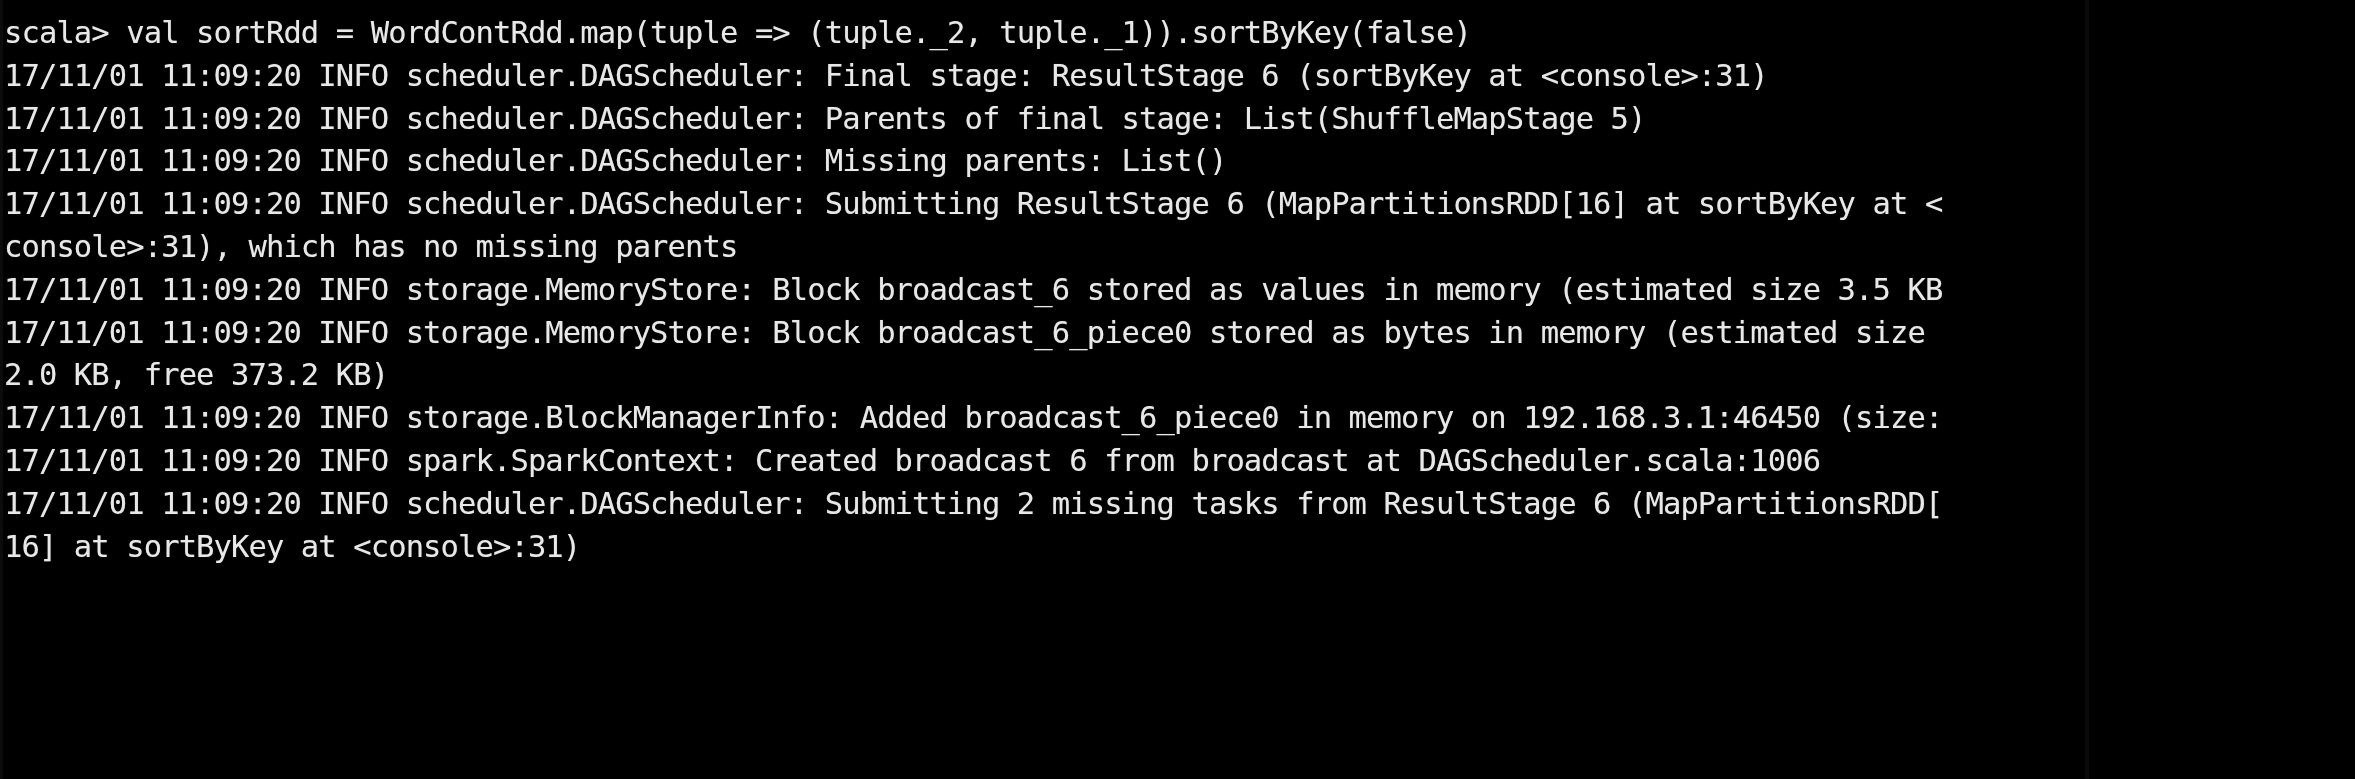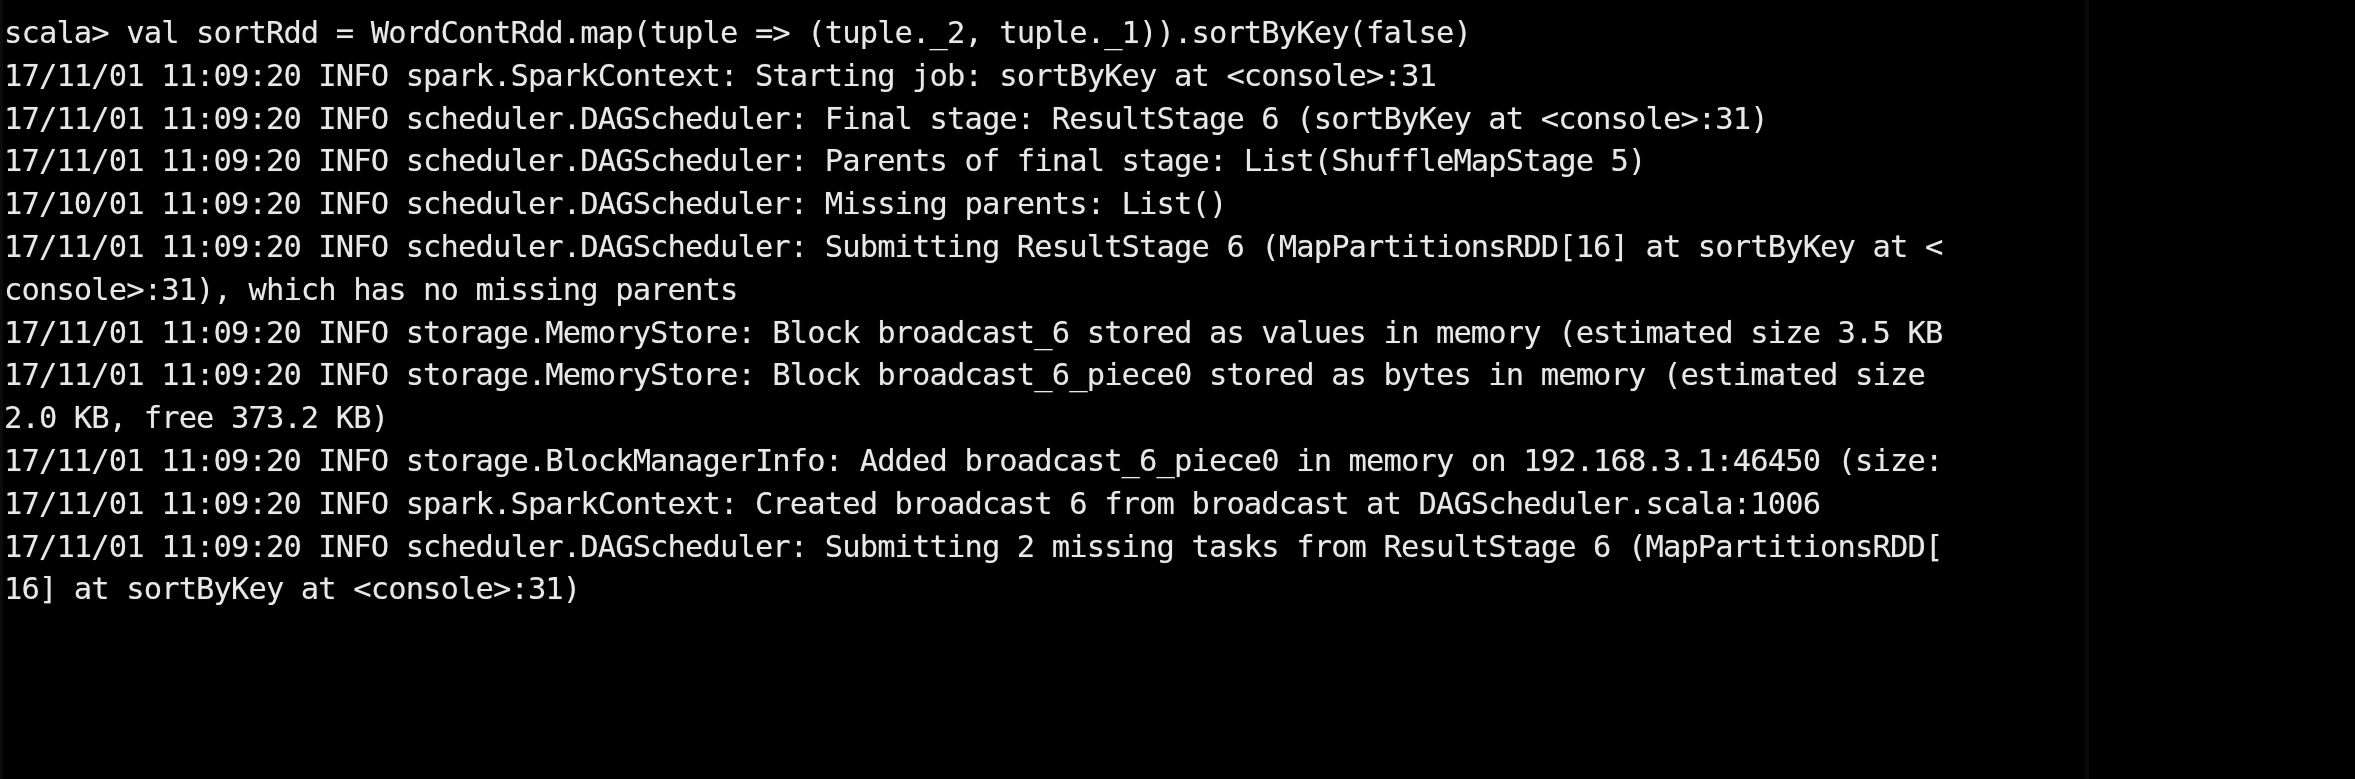--- a/index.html
+++ b/index.html
@@ -63,24 +63,23 @@
 </style>
 </head>
 <body>
 
 <div id="terminal">
   <div class="edge-top"></div>
   <div class="edge-left"></div>
   <div class="edge-right"></div>
   <div id="terminal-body">
       <span class="term-line">scala&gt; val sortRdd = WordContRdd.map(tuple =&gt; (tuple._2, tuple._1)).sortByKey(false)</span>
-      <span class="term-line">17/11/01 11:09:20 INFO spark.SparkContext: Starting job: sortByKey at &lt;console&gt;:31</span>
       <span class="term-line">17/11/01 11:09:20 INFO scheduler.DAGScheduler: Final stage: ResultStage 6 (sortByKey at &lt;console&gt;:31)</span>
       <span class="term-line">17/11/01 11:09:20 INFO scheduler.DAGScheduler: Parents of final stage: List(ShuffleMapStage 5)</span>
-      <span class="term-line">17/10/01 11:09:20 INFO scheduler.DAGScheduler: Missing parents: List()</span>
+      <span class="term-line">17/11/01 11:09:20 INFO scheduler.DAGScheduler: Missing parents: List()</span>
       <span class="term-line">17/11/01 11:09:20 INFO scheduler.DAGScheduler: Submitting ResultStage 6 (MapPartitionsRDD[16] at sortByKey at &lt;</span>
       <span class="term-line">console&gt;:31), which has no missing parents</span>
       <span class="term-line">17/11/01 11:09:20 INFO storage.MemoryStore: Block broadcast_6 stored as values in memory (estimated size 3.5 KB</span>
       <span class="term-line">17/11/01 11:09:20 INFO storage.MemoryStore: Block broadcast_6_piece0 stored as bytes in memory (estimated size</span>
       <span class="term-line">2.0 KB, free 373.2 KB)</span>
       <span class="term-line">17/11/01 11:09:20 INFO storage.BlockManagerInfo: Added broadcast_6_piece0 in memory on 192.168.3.1:46450 (size:</span>
       <span class="term-line">17/11/01 11:09:20 INFO spark.SparkContext: Created broadcast 6 from broadcast at DAGScheduler.scala:1006</span>
       <span class="term-line">17/11/01 11:09:20 INFO scheduler.DAGScheduler: Submitting 2 missing tasks from ResultStage 6 (MapPartitionsRDD[</span>
       <span class="term-line">16] at sortByKey at &lt;console&gt;:31)</span>
     </div>

